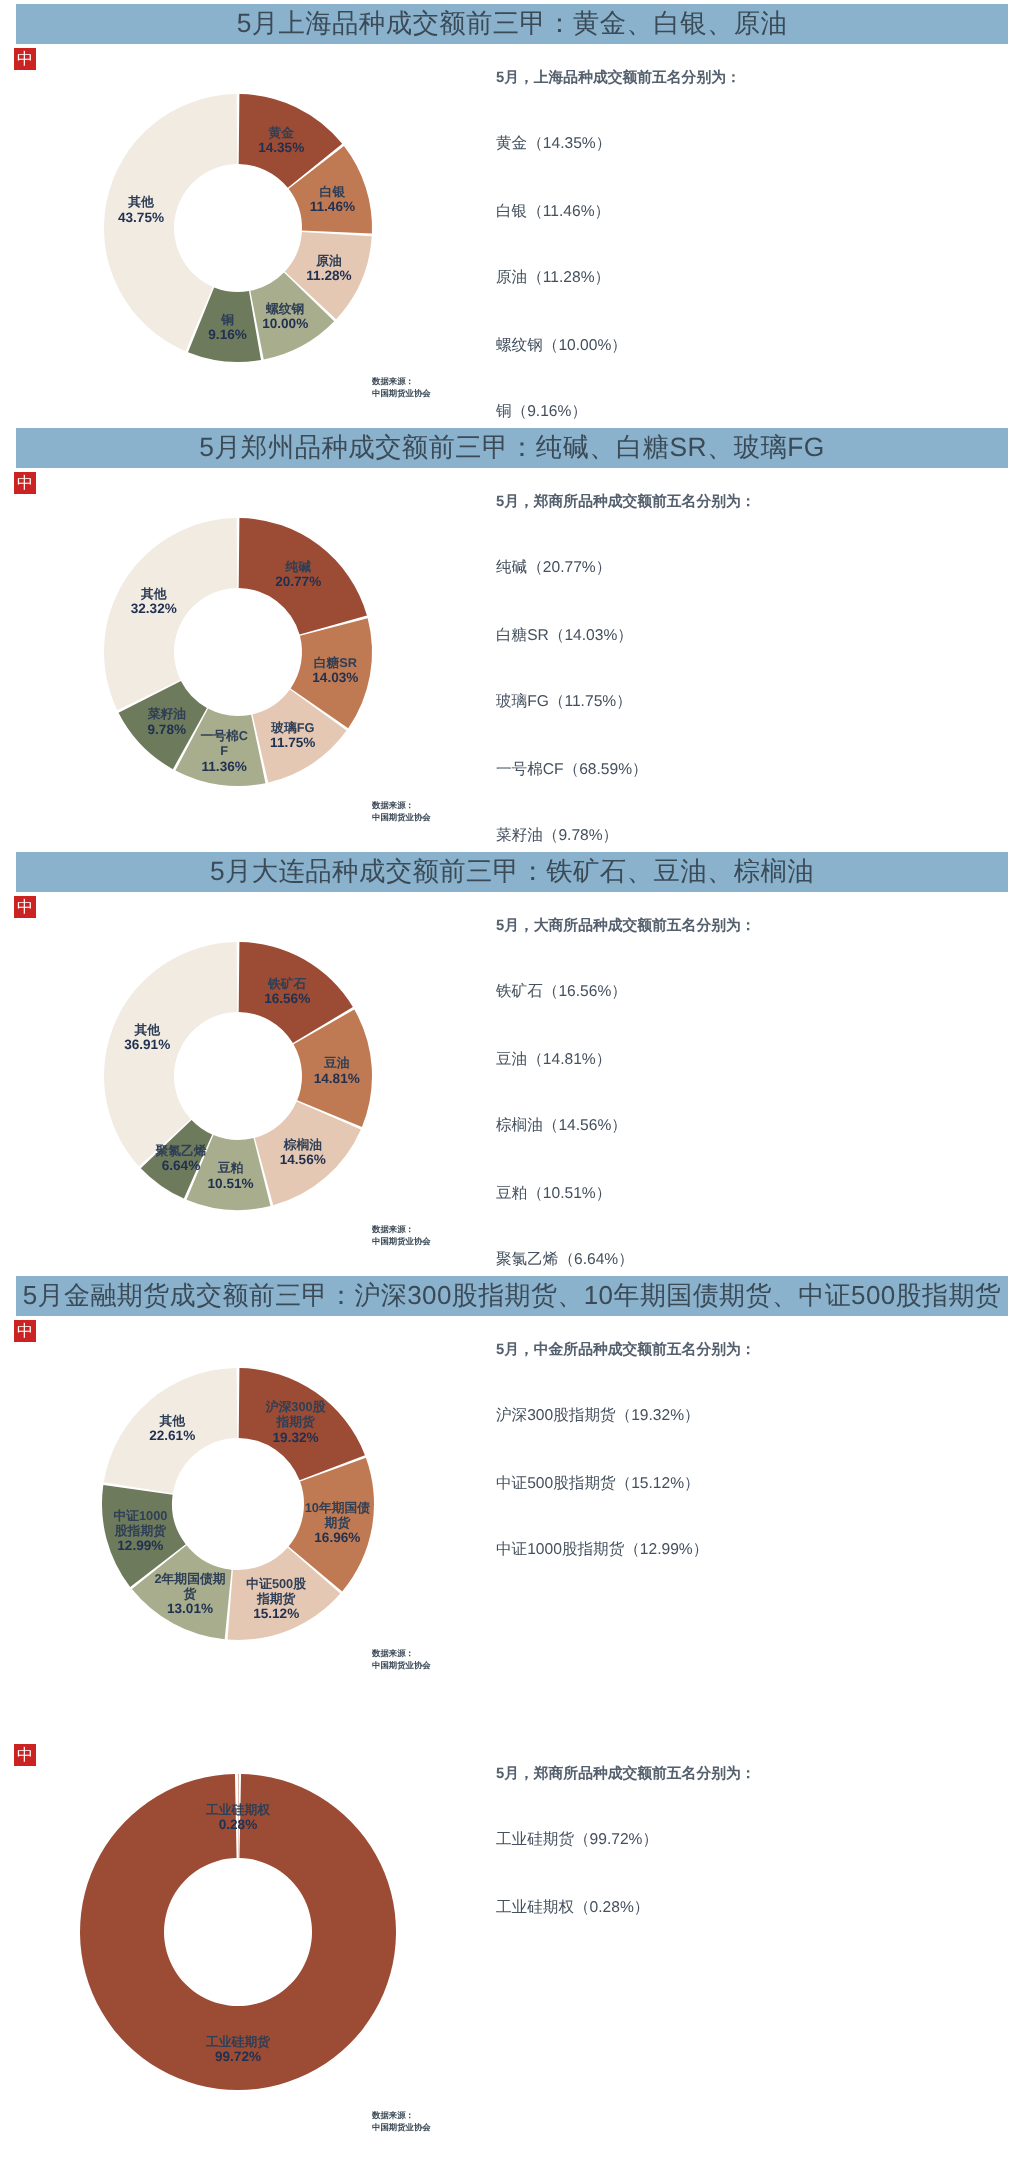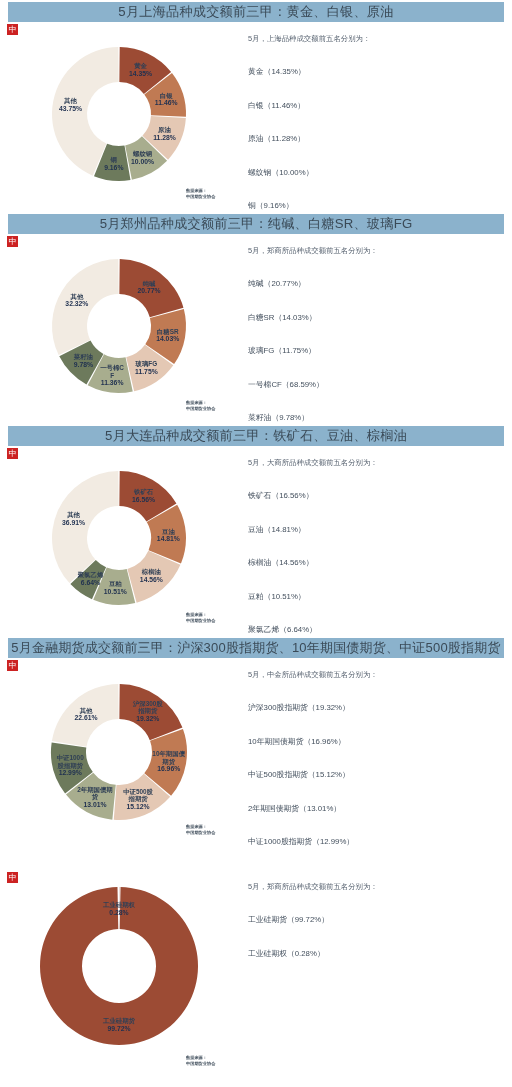--- a/index.html
+++ b/index.html
@@ -70,20 +70,21 @@
   .detail-col {
     position: absolute;
     left: 248px; top: 34px;
     width: 258px;
   }
   .detail-intro {
     font-size: 7.4px;
     color: #55606e;
     margin-bottom: 22px;
     white-space: nowrap;
+    font-weight: bold;
   }
   .detail-item {
     font-size: 7.8px;
     color: #44505e;
     margin-bottom: 22.5px;
     white-space: nowrap;
     margin-top: 20px;
   }
 
   .slice-label {
@@ -258,23 +259,21 @@
           <text class="slice-pct" x="86.1" y="54.2">22.61%</text>
         </svg>
       </div>
     <div class="source-note">
       <div>数据来源：</div>
       <div>中国期货业协会</div>
     </div>
     <div class="detail-col">
       <div class="detail-intro">5月，中金所品种成交额前五名分别为：</div>
       <div class="detail-item">沪深300股指期货（19.32%）</div>
-        <div class="detail-item">10年期国债期货（16.96%）</div>
         <div class="detail-item">中证500股指期货（15.12%）</div>
-        <div class="detail-item">2年期国债期货（13.01%）</div>
         <div class="detail-item">中证1000股指期货（12.99%）</div>
     </div>
   </div>
   <div class="section sec5">
     <div class="badge">中</div>
     <div class="chart-area">
         <svg class="chart-svg" width="238" height="178" viewBox="0 0 238 178">
           <path d="M 119.14 9.00 A 79 79 0 0 1 119.34 9.00 L 119.16 51.00 A 37 37 0 0 0 119.06 51.00 Z" fill="#9c4b34"></path>
           <path d="M 120.53 9.01 A 79 79 0 1 1 117.48 9.01 L 118.29 51.01 A 37 37 0 1 0 119.72 51.01 Z" fill="#9c4b34"></path>
           <text class="slice-label" x="119.0" y="28.9">工业硅期权</text>

